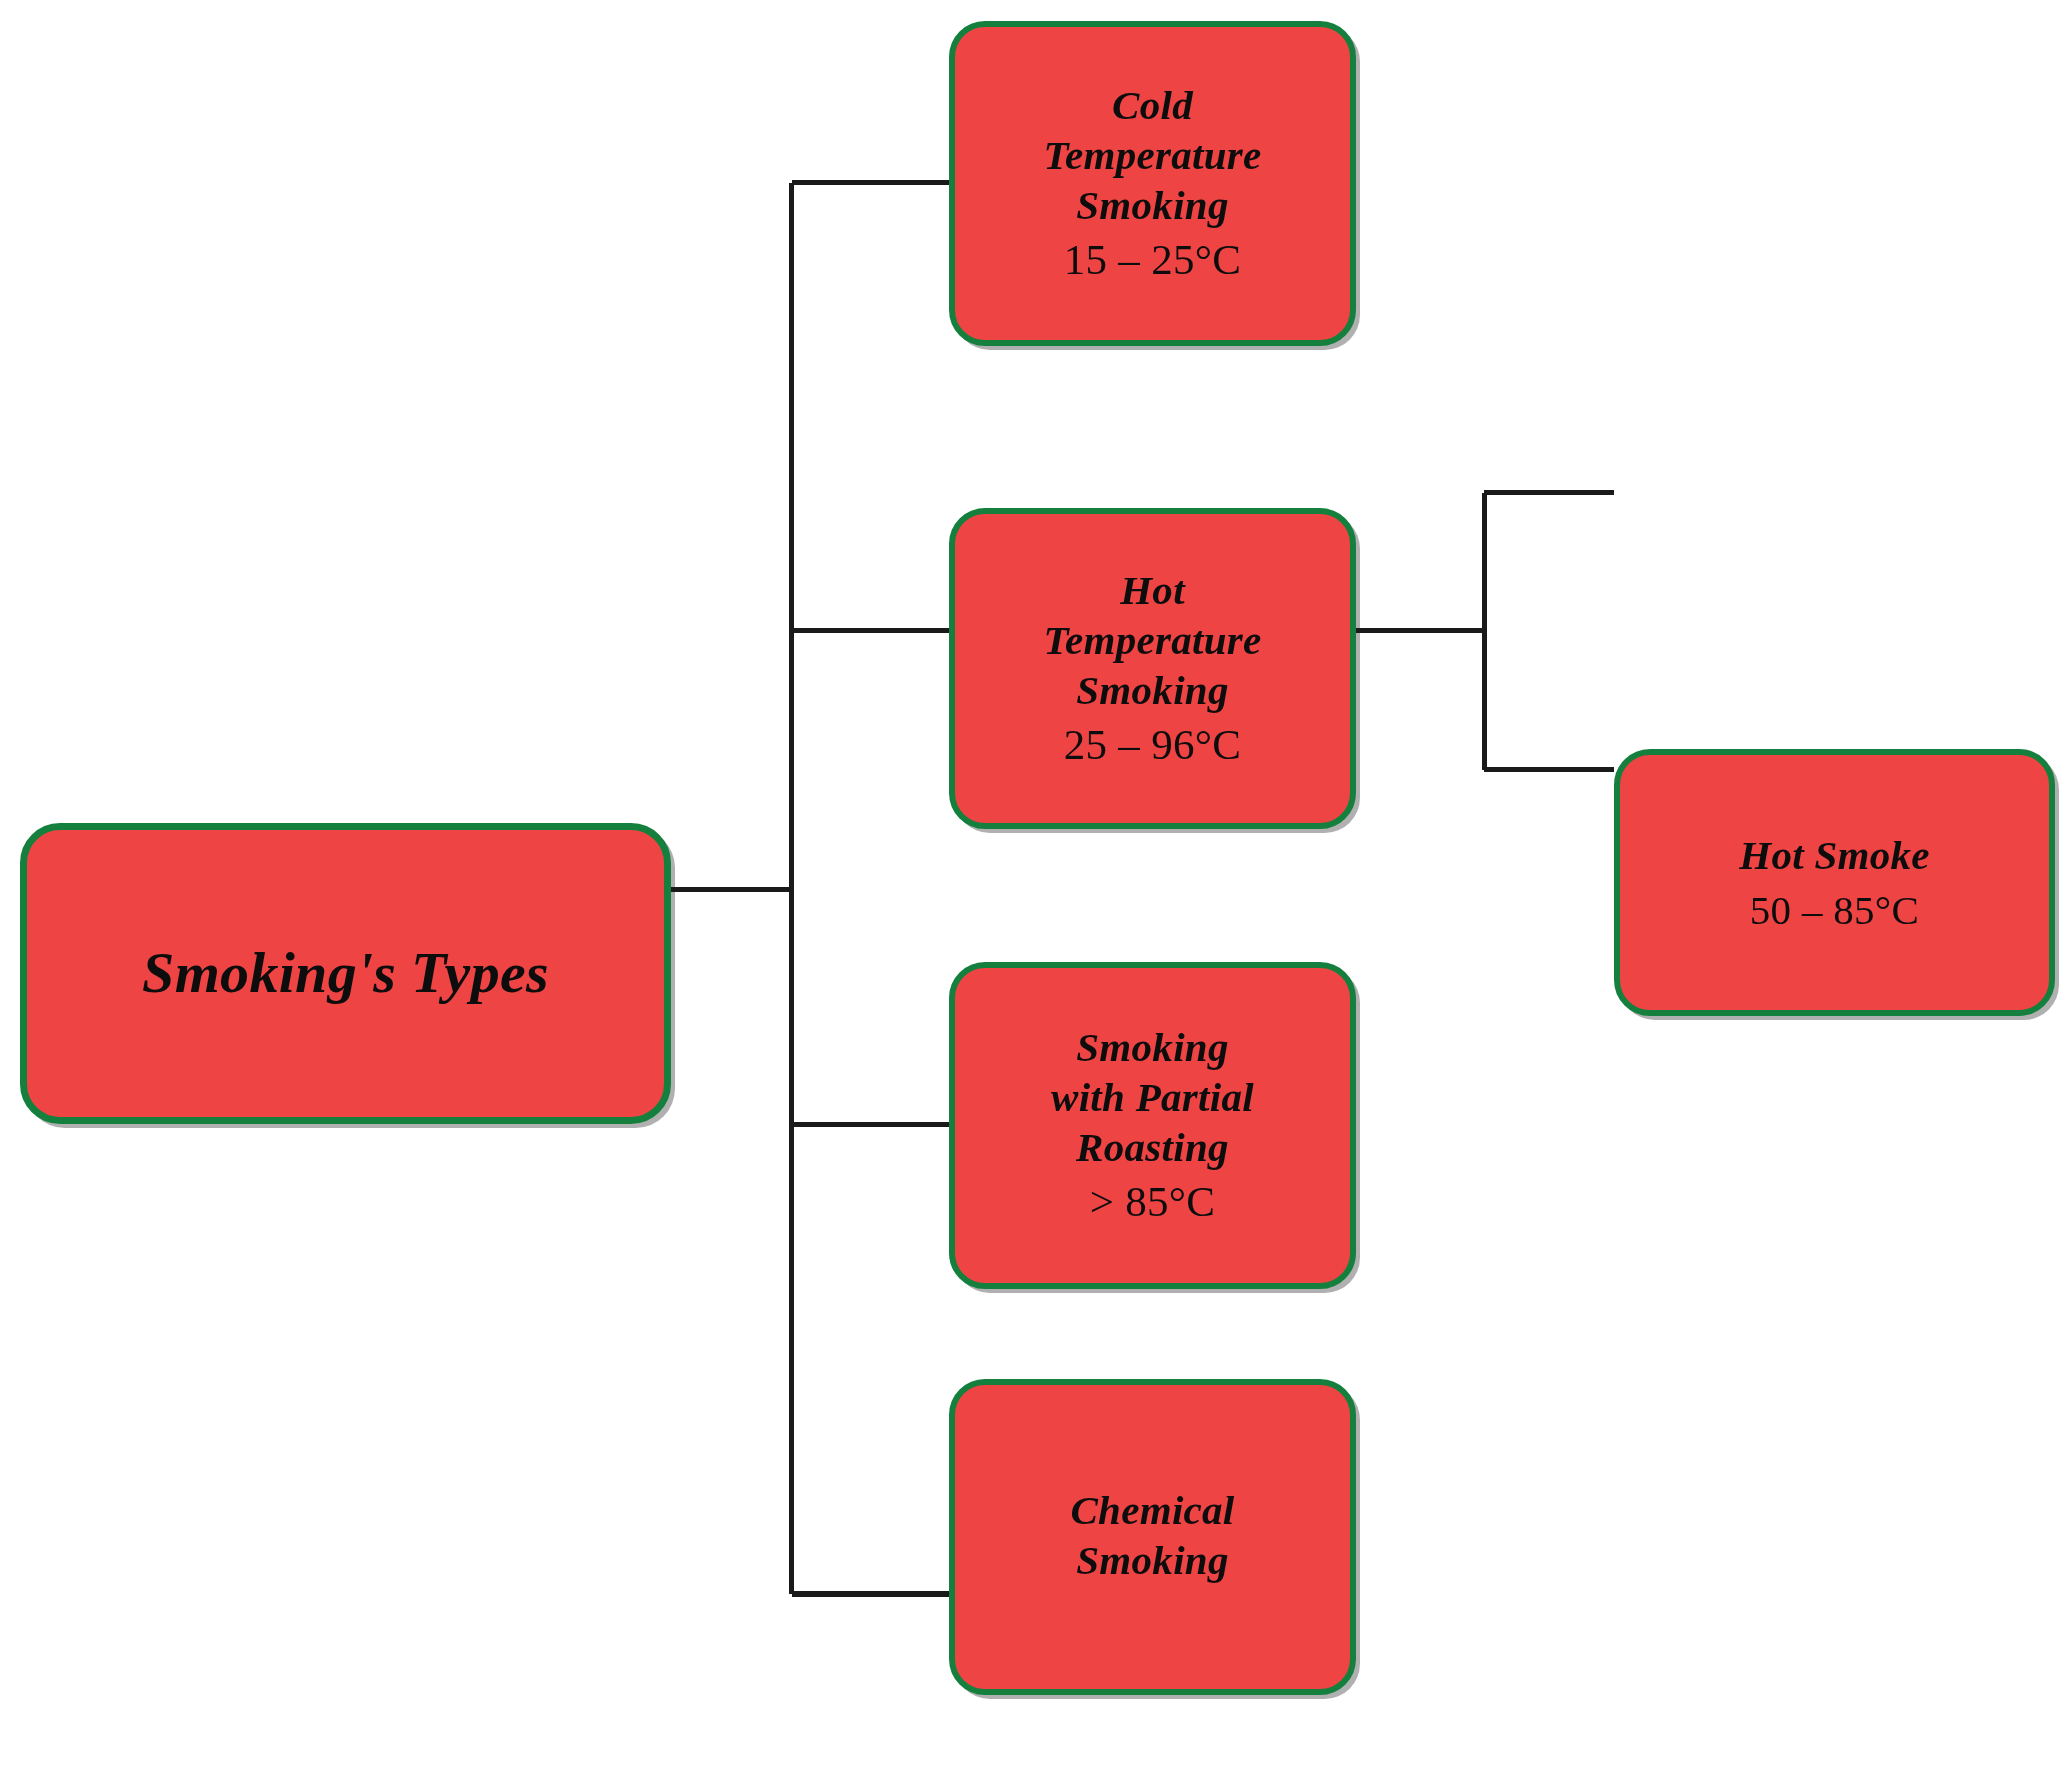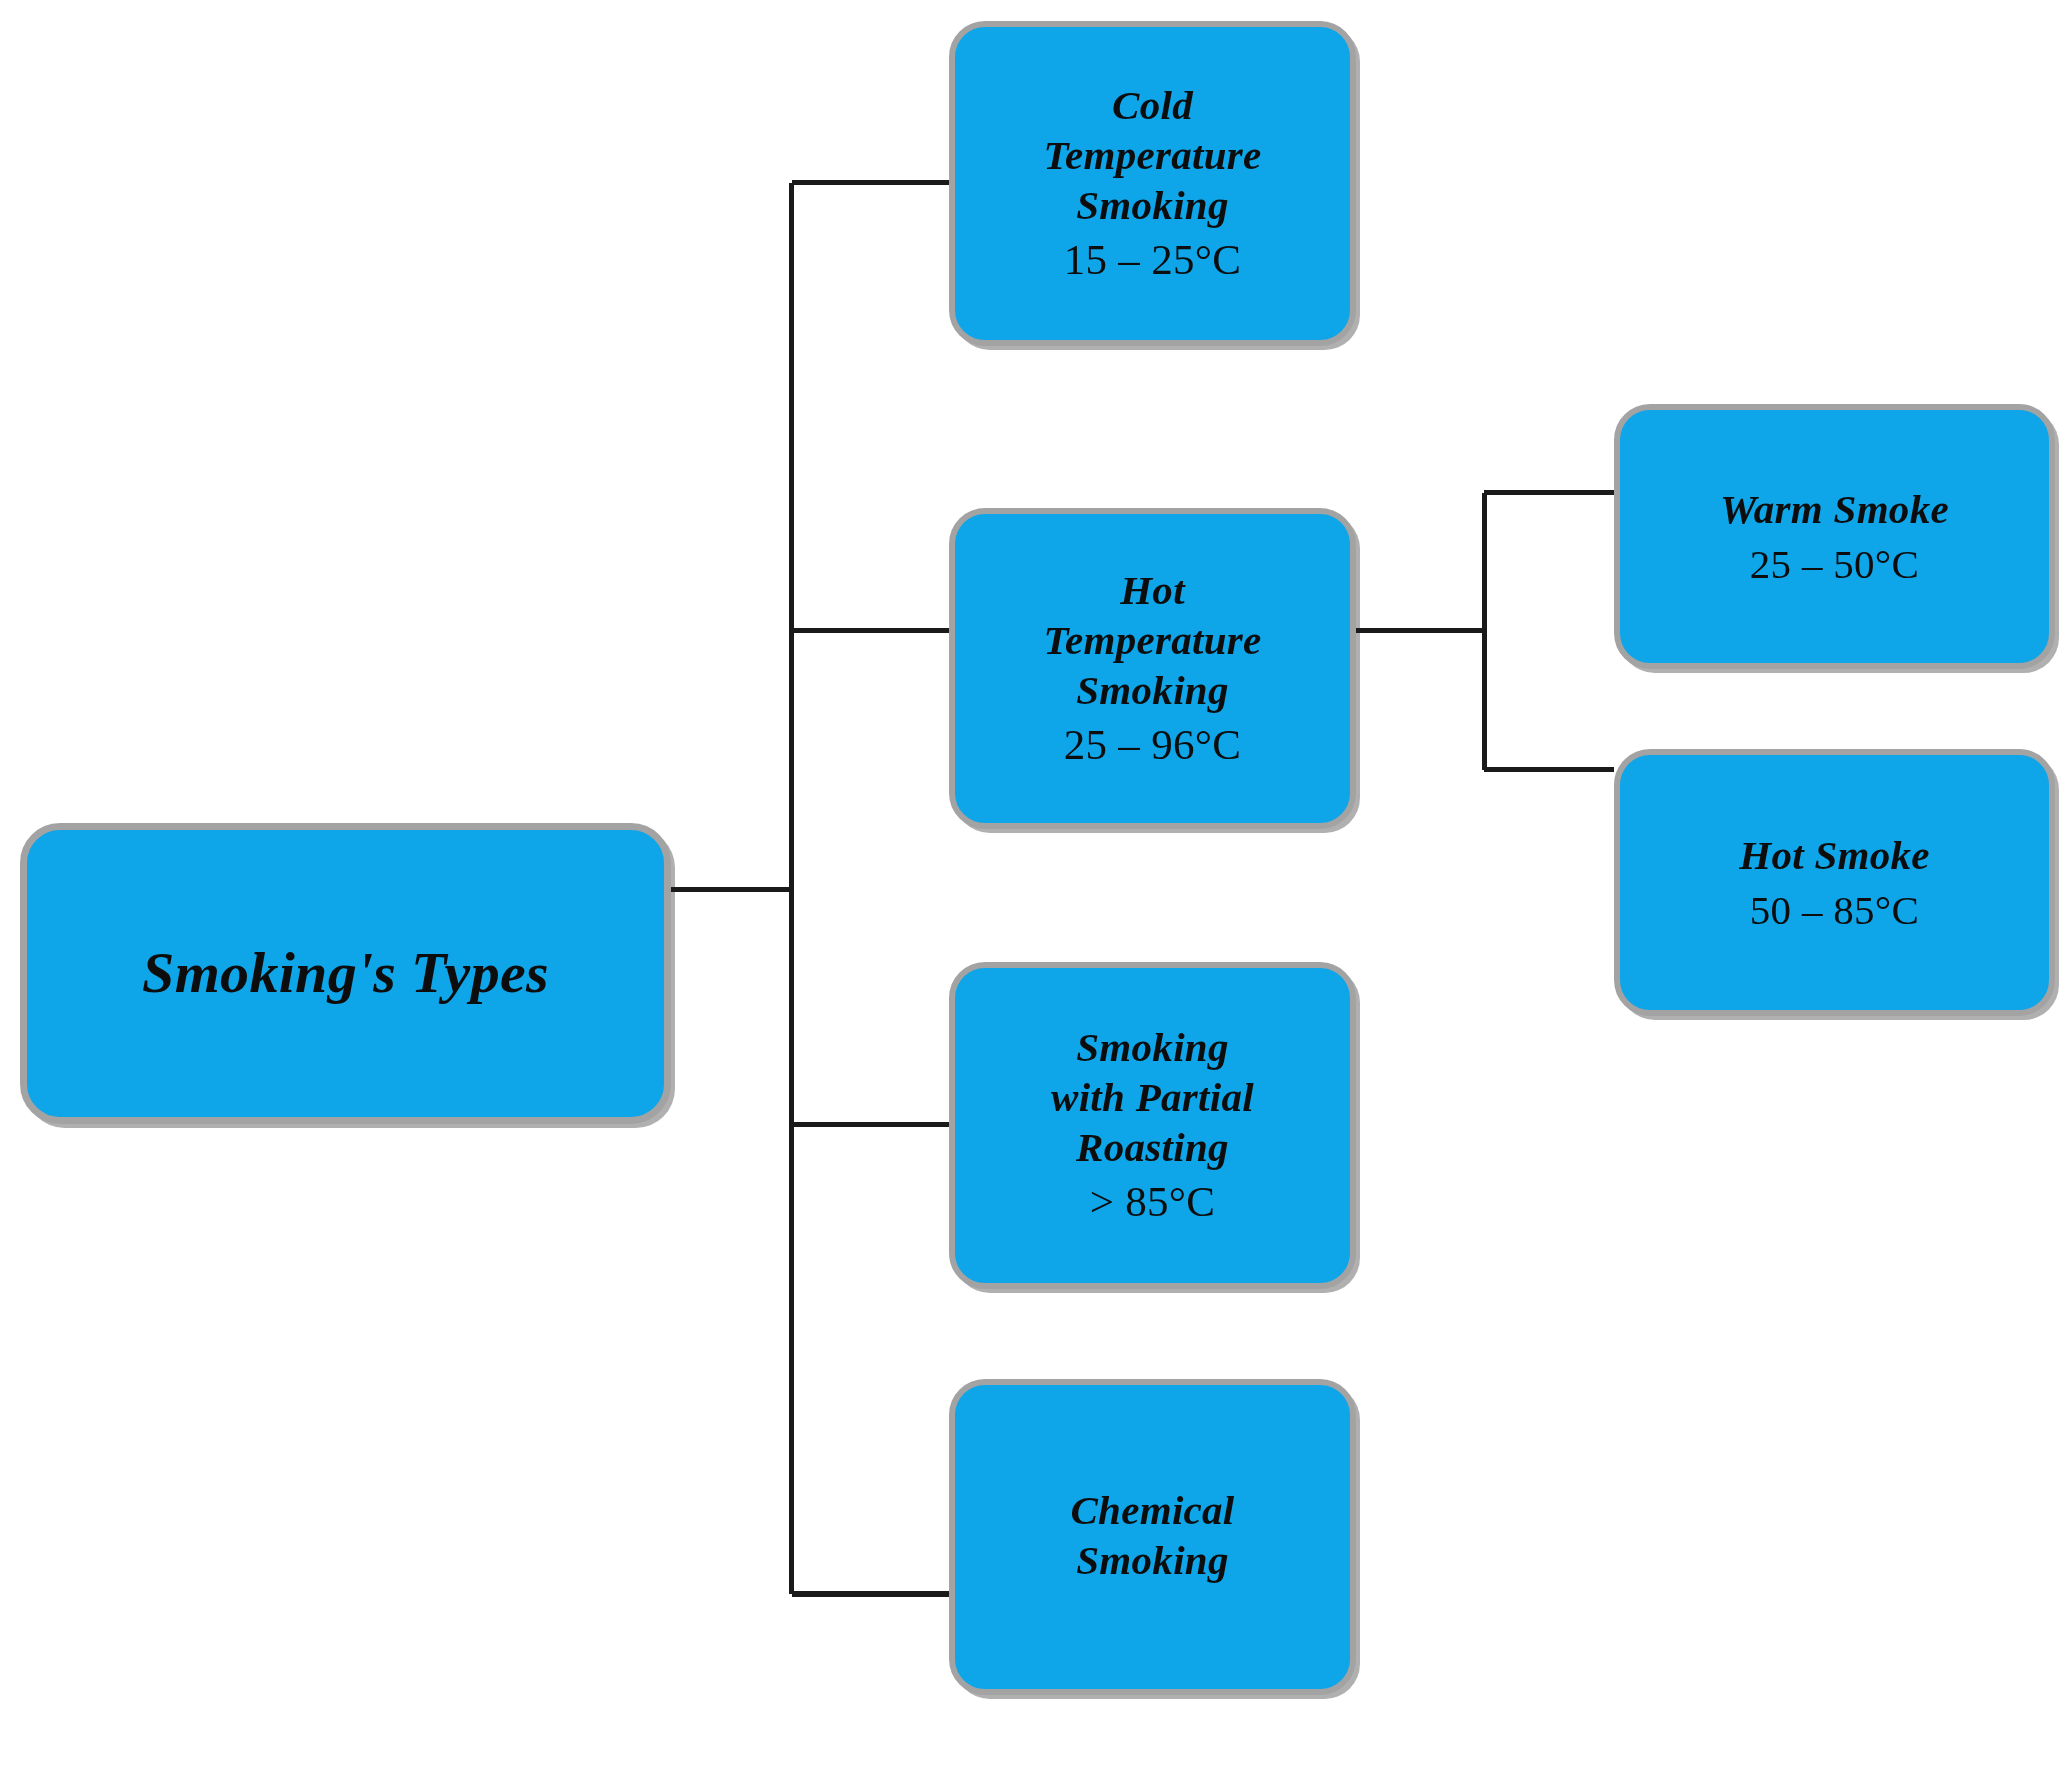--- a/index.html
+++ b/index.html
@@ -19,22 +19,22 @@
     position: absolute;
     left: 0;
     top: 0;
     width: 2066px;
     height: 1782px;
     pointer-events: none;
   }
   .node {
     position: absolute;
     box-sizing: border-box;
-    background: #0ea5e9;
-    border: 6px solid #a3a3a3;
+    background: #ef4444;
+    border: 6px solid #15803d;
     border-radius: 36px;
     display: flex;
     flex-direction: column;
     align-items: center;
     justify-content: center;
     text-align: center;
     color: #0d0d0d;
     box-shadow: 4.7px 4.7px 0 -0.7px rgba(30,30,30,0.35);
     z-index: 2;
   }
@@ -135,24 +135,20 @@
 Roasting</div>
     <div class="temp">&gt; 85°C</div>
   </div>
 
   <div class="node level1" id="node-chemical">
     <div class="title">Chemical
 Smoking</div>
     <div class="temp"></div>
   </div>
 
-  <div class="node level2" id="node-warm">
-    <div class="title">Warm Smoke</div>
-    <div class="temp">25 – 50°C</div>
-  </div>
 
   <div class="node level2" id="node-hots">
     <div class="title">Hot Smoke</div>
     <div class="temp">50 – 85°C</div>
   </div>
 
 </div>
 
 
 </body></html>

